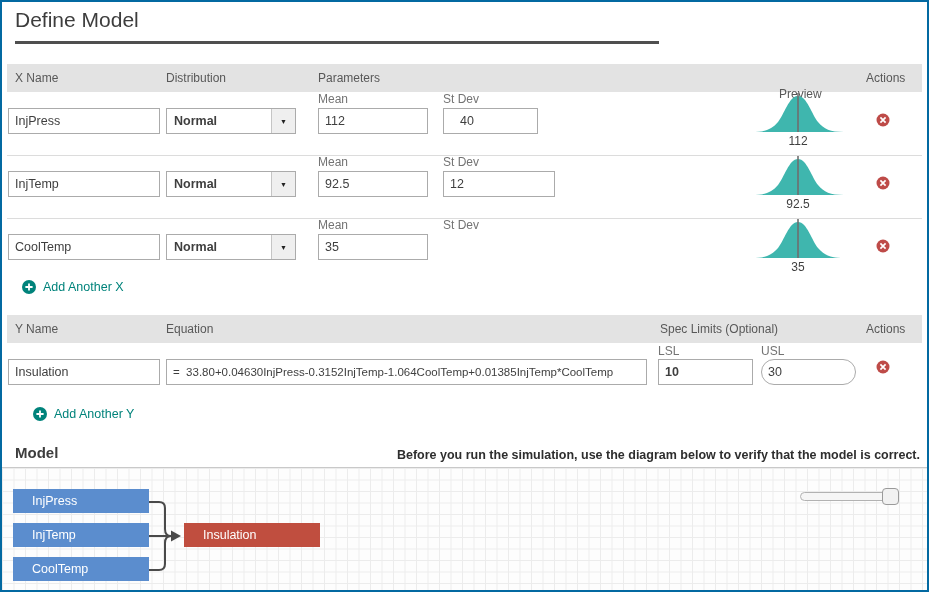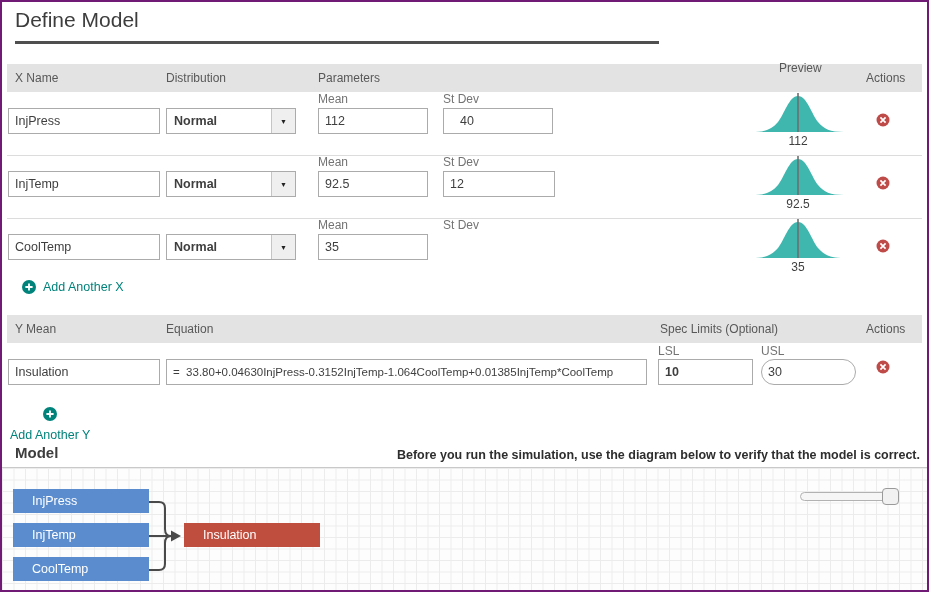--- a/index.html
+++ b/index.html
@@ -1,18 +1,18 @@
 <!DOCTYPE html>
 <html><head>
 <meta charset="utf-8">
 <style>
   html,body{margin:0;padding:0;background:#fff;}
   .app{
     position:relative;width:929px;height:592px;box-sizing:border-box;
-    border:2px solid #701a75;background:#fff;overflow:hidden;
+    border:2px solid #0369a1;background:#fff;overflow:hidden;
     font-family:"Liberation Sans", sans-serif;color:#444;
   }
   .abs{position:absolute;}
   .title{left:13px;top:6px;font-size:21px;color:#3d3d3d;}
   .title-rule{left:13px;top:39px;width:644px;height:3px;background:#4f4f4f;}
   .band{left:5px;width:915px;height:28px;background:#e3e3e3;}
   .hlabel{height:28px;line-height:28px;font-size:12px;color:#585858;}
   .flabel{height:13px;line-height:13px;font-size:12px;color:#737373;}
   .tin{
     position:absolute;box-sizing:border-box;height:26px;border:1px solid #ababab;
@@ -66,34 +66,34 @@
 
 <div class="app">
 
   <div class="abs title">Define Model</div>
   <div class="abs title-rule"></div>
 
   <div class="abs band" style="top:62px;"></div>
   <span class="abs hlabel" style="left:13px;top:62px;">X Name</span>
   <span class="abs hlabel" style="left:164px;top:62px;">Distribution</span>
   <span class="abs hlabel" style="left:316px;top:62px;">Parameters</span>
-  <span class="abs hlabel" style="left:777px;top:52px;">Preview</span>
+  <span class="abs hlabel" style="left:777px;top:78px;">Preview</span>
   <span class="abs hlabel" style="left:864px;top:62px;">Actions</span>
 
   <input class="tin" style="left: 6px; top: 106px; width: 152px;" value="InjPress">
   <div class="dd" style="left:164px;top:106px;width:130px;">
     <span class="ddtext">Normal</span>
     <span class="ddbtn">
         <span class="ddarrow">▼</span>
       </span>
   </div>
   <span class="abs flabel" style="left:316px;top:91px;">Mean</span>
   <input class="tin" style="left: 316px; top: 106px; width: 110px;" value="112">
   <span class="abs flabel" style="left:441px;top:91px;">St Dev</span>
-  <input class="tin" style="left: 441px; top: 106px; width: 110px; padding-left: 16px;" value="40">
+  <input class="tin" style="left: 441px; top: 106px; width: 95px; padding-left: 16px;" value="40">
   <div class="abs curve" style="left:748px;top:90px;">
     <svg width="96" height="42" viewBox="0 0 96 42">
       <path d="M2,40 C16,40 22,37 28,30 C34,23 39,4 48,4 C57,4 62,23 68,30 C74,37 80,40 94,40 Z" fill="#3fb6ae"></path>
       <line x1="48" y1="1" x2="48" y2="40" stroke="#6e6e6e" stroke-width="1.6"></line>
     </svg>
   </div>
   <div class="abs cval" style="left:748px;top:133px;">112</div>
   <div class="abs delic" style="left:874px;top:111px;">
     <svg width="14" height="14" viewBox="0 0 14 14">
       <circle cx="7" cy="7" r="6.5" fill="#be4b48"></circle>
@@ -156,39 +156,39 @@
     <span class="addic">
       <svg width="14" height="14" viewBox="0 0 14 14">
         <circle cx="7" cy="7" r="7" fill="#00837b"></circle>
         <path d="M7 3.4 V10.6 M3.4 7 H10.6" stroke="#fff" stroke-width="1.8"></path>
       </svg>
     </span>
     <span>Add Another X</span>
   </div>
 
   <div class="abs band" style="top:313px;"></div>
-  <span class="abs hlabel" style="left:13px;top:313px;">Y Mean</span>
+  <span class="abs hlabel" style="left:13px;top:313px;">Y Name</span>
   <span class="abs hlabel" style="left:164px;top:313px;">Equation</span>
   <span class="abs hlabel" style="left:658px;top:313px;">Spec Limits (Optional)</span>
   <span class="abs hlabel" style="left:864px;top:313px;">Actions</span>
 
   <input class="tin" style="left: 6px; top: 357px; width: 152px;" value="Insulation">
   <input class="tin eq" style="left: 164px; top: 357px; width: 481px;" value="=  33.80+0.04630InjPress-0.3152InjTemp-1.064CoolTemp+0.01385InjTemp*CoolTemp">
   <span class="abs flabel" style="left:656px;top:343px;">LSL</span>
   <input class="tin" style="left: 656px; top: 357px; width: 95px; font-weight: bold;" value="10">
   <span class="abs flabel" style="left:759px;top:343px;">USL</span>
   <input class="tin" style="left: 759px; top: 357px; width: 95px; border-radius: 13px;" value="30">
   <div class="abs delic" style="left:874px;top:358px;">
     <svg width="14" height="14" viewBox="0 0 14 14">
       <circle cx="7" cy="7" r="6.5" fill="#be4b48"></circle>
       <path d="M4.4 4.4 L9.6 9.6 M9.6 4.4 L4.4 9.6" stroke="#fff" stroke-width="1.7"></path>
     </svg>
   </div>
 
-  <div class="abs addlink" style="left:8px;top:405px;flex-direction:column;">
+  <div class="abs addlink" style="left:31px;top:405px;">
     <span class="addic">
       <svg width="14" height="14" viewBox="0 0 14 14">
         <circle cx="7" cy="7" r="7" fill="#00837b"></circle>
         <path d="M7 3.4 V10.6 M3.4 7 H10.6" stroke="#fff" stroke-width="1.8"></path>
       </svg>
     </span>
     <span>Add Another Y</span>
   </div>
 
   <div class="abs model-title">Model</div>

